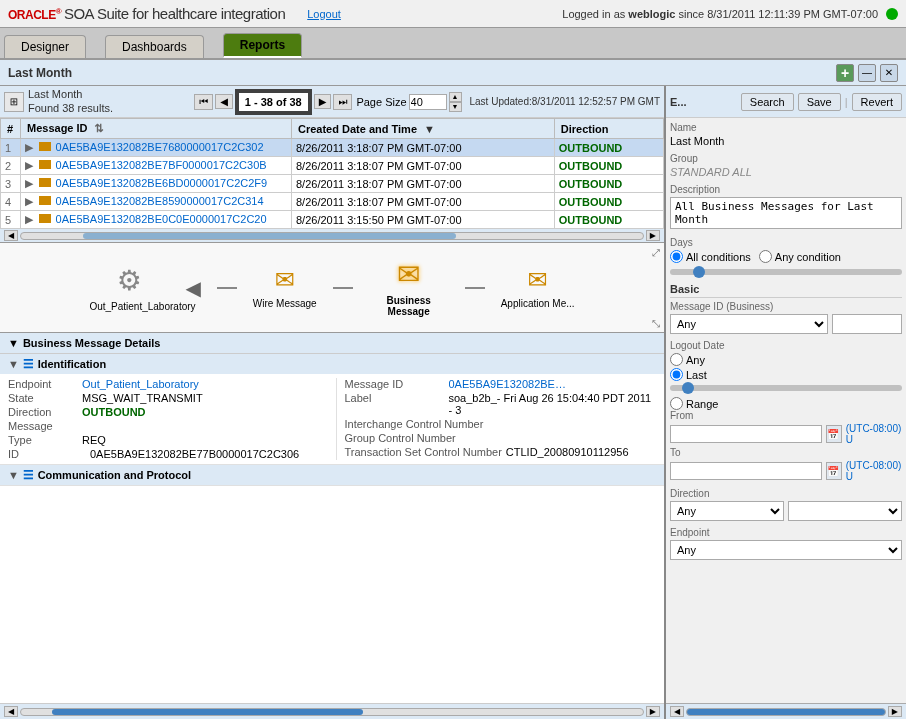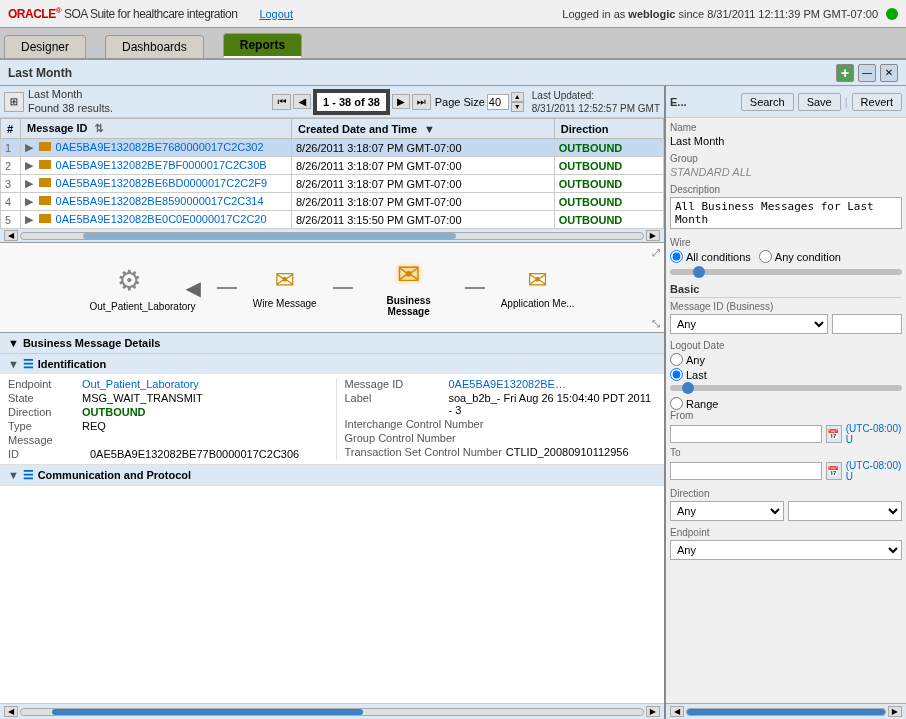--- a/index.html
+++ b/index.html
@@ -1,21 +1,21 @@
 <!DOCTYPE html>
 <html><head>
   <meta charset="utf-8">
   <style>
     * { box-sizing: border-box; margin: 0; padding: 0; }
     body { font-family: Arial, sans-serif; font-size: 11px; background: #d4d0c8; width: 906px; height: 719px; overflow: hidden; }
 
     
     .top-bar { background: #f0f0f0; border-bottom: 1px solid #999; display: flex; align-items: center; justify-content: space-between; padding: 2px 8px; height: 28px; }
     .oracle-logo { font-size: 12px; font-weight: bold; color: #cc0000; letter-spacing: -0.5px; }
-    .oracle-logo span { color: #333; font-weight: normal; font-size: 12px; }
+    .oracle-logo span { color: #333; font-weight: normal; font-size: 15px; }
     .top-right { font-size: 11px; color: #333; display: flex; align-items: center; gap: 8px; }
     .status-dot { width: 12px; height: 12px; background: #00aa00; border-radius: 50%; display: inline-block; }
 
     
     .tab-bar { background: #c8c8c8; display: flex; align-items: flex-end; padding: 0 4px; height: 32px; border-bottom: 2px solid #999; }
     .tab { padding: 4px 16px; border: 1px solid #999; border-bottom: none; cursor: pointer; font-size: 12px; background: #d4d0c8; border-radius: 4px 4px 0 0; margin-right: 19px; }
     .tab.active { background: #4d7c0f; border-bottom: 2px solid #fff; font-weight: bold; }
 
     
     .content-area { display: flex; flex-direction: column; height: calc(719px - 60px); }
@@ -34,21 +34,21 @@
 
     
     .table-area { background: #fff; border-bottom: 1px solid #999; }
     .table-toolbar { background: #dce9f5; border-bottom: 1px solid #ccc; padding: 2px 4px; display: flex; align-items: center; gap: 4px; height: 32px; }
     .table-icon { width: 20px; height: 20px; background: #e8e8e8; border: 1px solid #aaa; display: flex; align-items: center; justify-content: center; font-size: 10px; cursor: pointer; }
     .table-info { font-size: 11px; color: #333; }
     .page-nav { display: flex; align-items: center; gap: 2px; }
     .nav-btn { padding: 1px 4px; background: #e0e0e0; border: 1px solid #aaa; cursor: pointer; font-size: 10px; }
     .page-display { background: #fff; border: 4px solid #404040; padding: 3px 6px; font-size: 11px; font-weight: bold; }
     .page-size-area { display: flex; align-items: center; gap: 2px; font-size: 11px; }
-    .page-size-input { width: 22px; border: 1px solid #aaa; padding: 1px; font-size: 11px; }
+    .page-size-input { width: 38px; border: 1px solid #aaa; padding: 1px; font-size: 11px; }
     .last-updated { font-size: 10px; color: #333; }
 
     
     .data-table { width: 100%; border-collapse: collapse; font-size: 11px; }
     .data-table th { background: #dce9f5; border: 1px solid #bbb; padding: 3px 6px; text-align: left; white-space: nowrap; }
     .data-table td { border: 1px solid #ccc; padding: 2px 4px; white-space: nowrap; overflow: hidden; max-width: 180px; text-overflow: ellipsis; }
     .data-table tr.selected td { background: #c5d9f1; }
     .row-num { color: #666; width: 20px; }
     .outbound { color: #006600; font-weight: bold; }
     .expand-icon { color: #666; cursor: pointer; }
@@ -153,21 +153,21 @@
             <button class="nav-btn">⏭</button>
           </div>
           <div class="page-size-area">
             <span>Page Size</span>
             <input class="page-size-input" value="40" type="text" style="">
             <div style="display:flex;flex-direction:column; gap:0;">
               <button style="height:10px; font-size:7px; padding:0 2px; border:1px solid #aaa; background:#e0e0e0; cursor:pointer; line-height:1;">▲</button>
               <button style="height:10px; font-size:7px; padding:0 2px; border:1px solid #aaa; background:#e0e0e0; cursor:pointer; line-height:1;">▼</button>
             </div>
           </div>
-          <div style="display:flex;flex-direction:column; line-height:1.3; margin-left:4px;">
+          <div style="display:flex;flex-direction:row; line-height:1.3; margin-left:4px;">
             <span class="last-updated">Last Updated:</span>
             <span class="last-updated">8/31/2011 12:52:57 PM GMT</span>
           </div>
         </div>
 
         <div style="overflow-x:hidden; overflow-y:auto; max-height:110px;">
           <table class="data-table">
             <thead>
               <tr>
                 <th style="width:20px;">#</th>
@@ -301,26 +301,26 @@
               </div>
               <div style="display:flex; gap:4px;">
                 <span style="color:#555; min-width:70px;">State</span>
                 <span>MSG_WAIT_TRANSMIT</span>
               </div>
               <div style="display:flex; gap:4px;">
                 <span style="color:#555; min-width:70px;">Direction</span>
                 <span style="color:#006600; font-weight:bold;">OUTBOUND</span>
               </div>
               <div style="display:flex; gap:4px;">
+                <span style="color:#555; min-width:70px;">Message</span>
+                <span></span>
+              </div>
+              <div style="display:flex; gap:4px;">
                 <span style="color:#555; min-width:70px;">Type</span>
                 <span>REQ</span>
-              </div>
-              <div style="display:flex; gap:4px;">
-                <span style="color:#555; min-width:70px;">Message</span>
-                <span></span>
               </div>
               <div style="display:flex; gap:12px;">
                 <span style="color:#555; min-width:70px;">ID</span>
                 <span>0AE5BA9E132082BE77B0000017C2C306</span>
               </div>
             </div>
 
             <div style="flex:1; display:flex; flex-direction:column; gap:2px; border-left:1px solid #e0e0e0; padding-left:8px;">
               <div style="display:flex; gap:4px;">
                 <span style="color:#555; min-width:100px;">Message ID</span>
@@ -383,21 +383,21 @@
           <div class="filter-field-label">Group</div>
           <div class="filter-field-value gray">STANDARD ALL</div>
         </div>
 
         <div class="filter-field">
           <div class="filter-field-label">Description</div>
           <textarea class="filter-textarea" readonly="" style="">All Business Messages for Last Month</textarea>
         </div>
 
         <div class="filter-field">
-          <div class="filter-field-label">Wire</div>
+          <div class="filter-field-label">Days</div>
           <div class="radio-group">
             <label class="radio-item">
               <input type="radio" name="match" checked="" style="">
               <span>All conditions</span>
             </label>
             <label class="radio-item">
               <input type="radio" name="match" style="">
               <span>Any condition</span>
             </label>
           </div>

